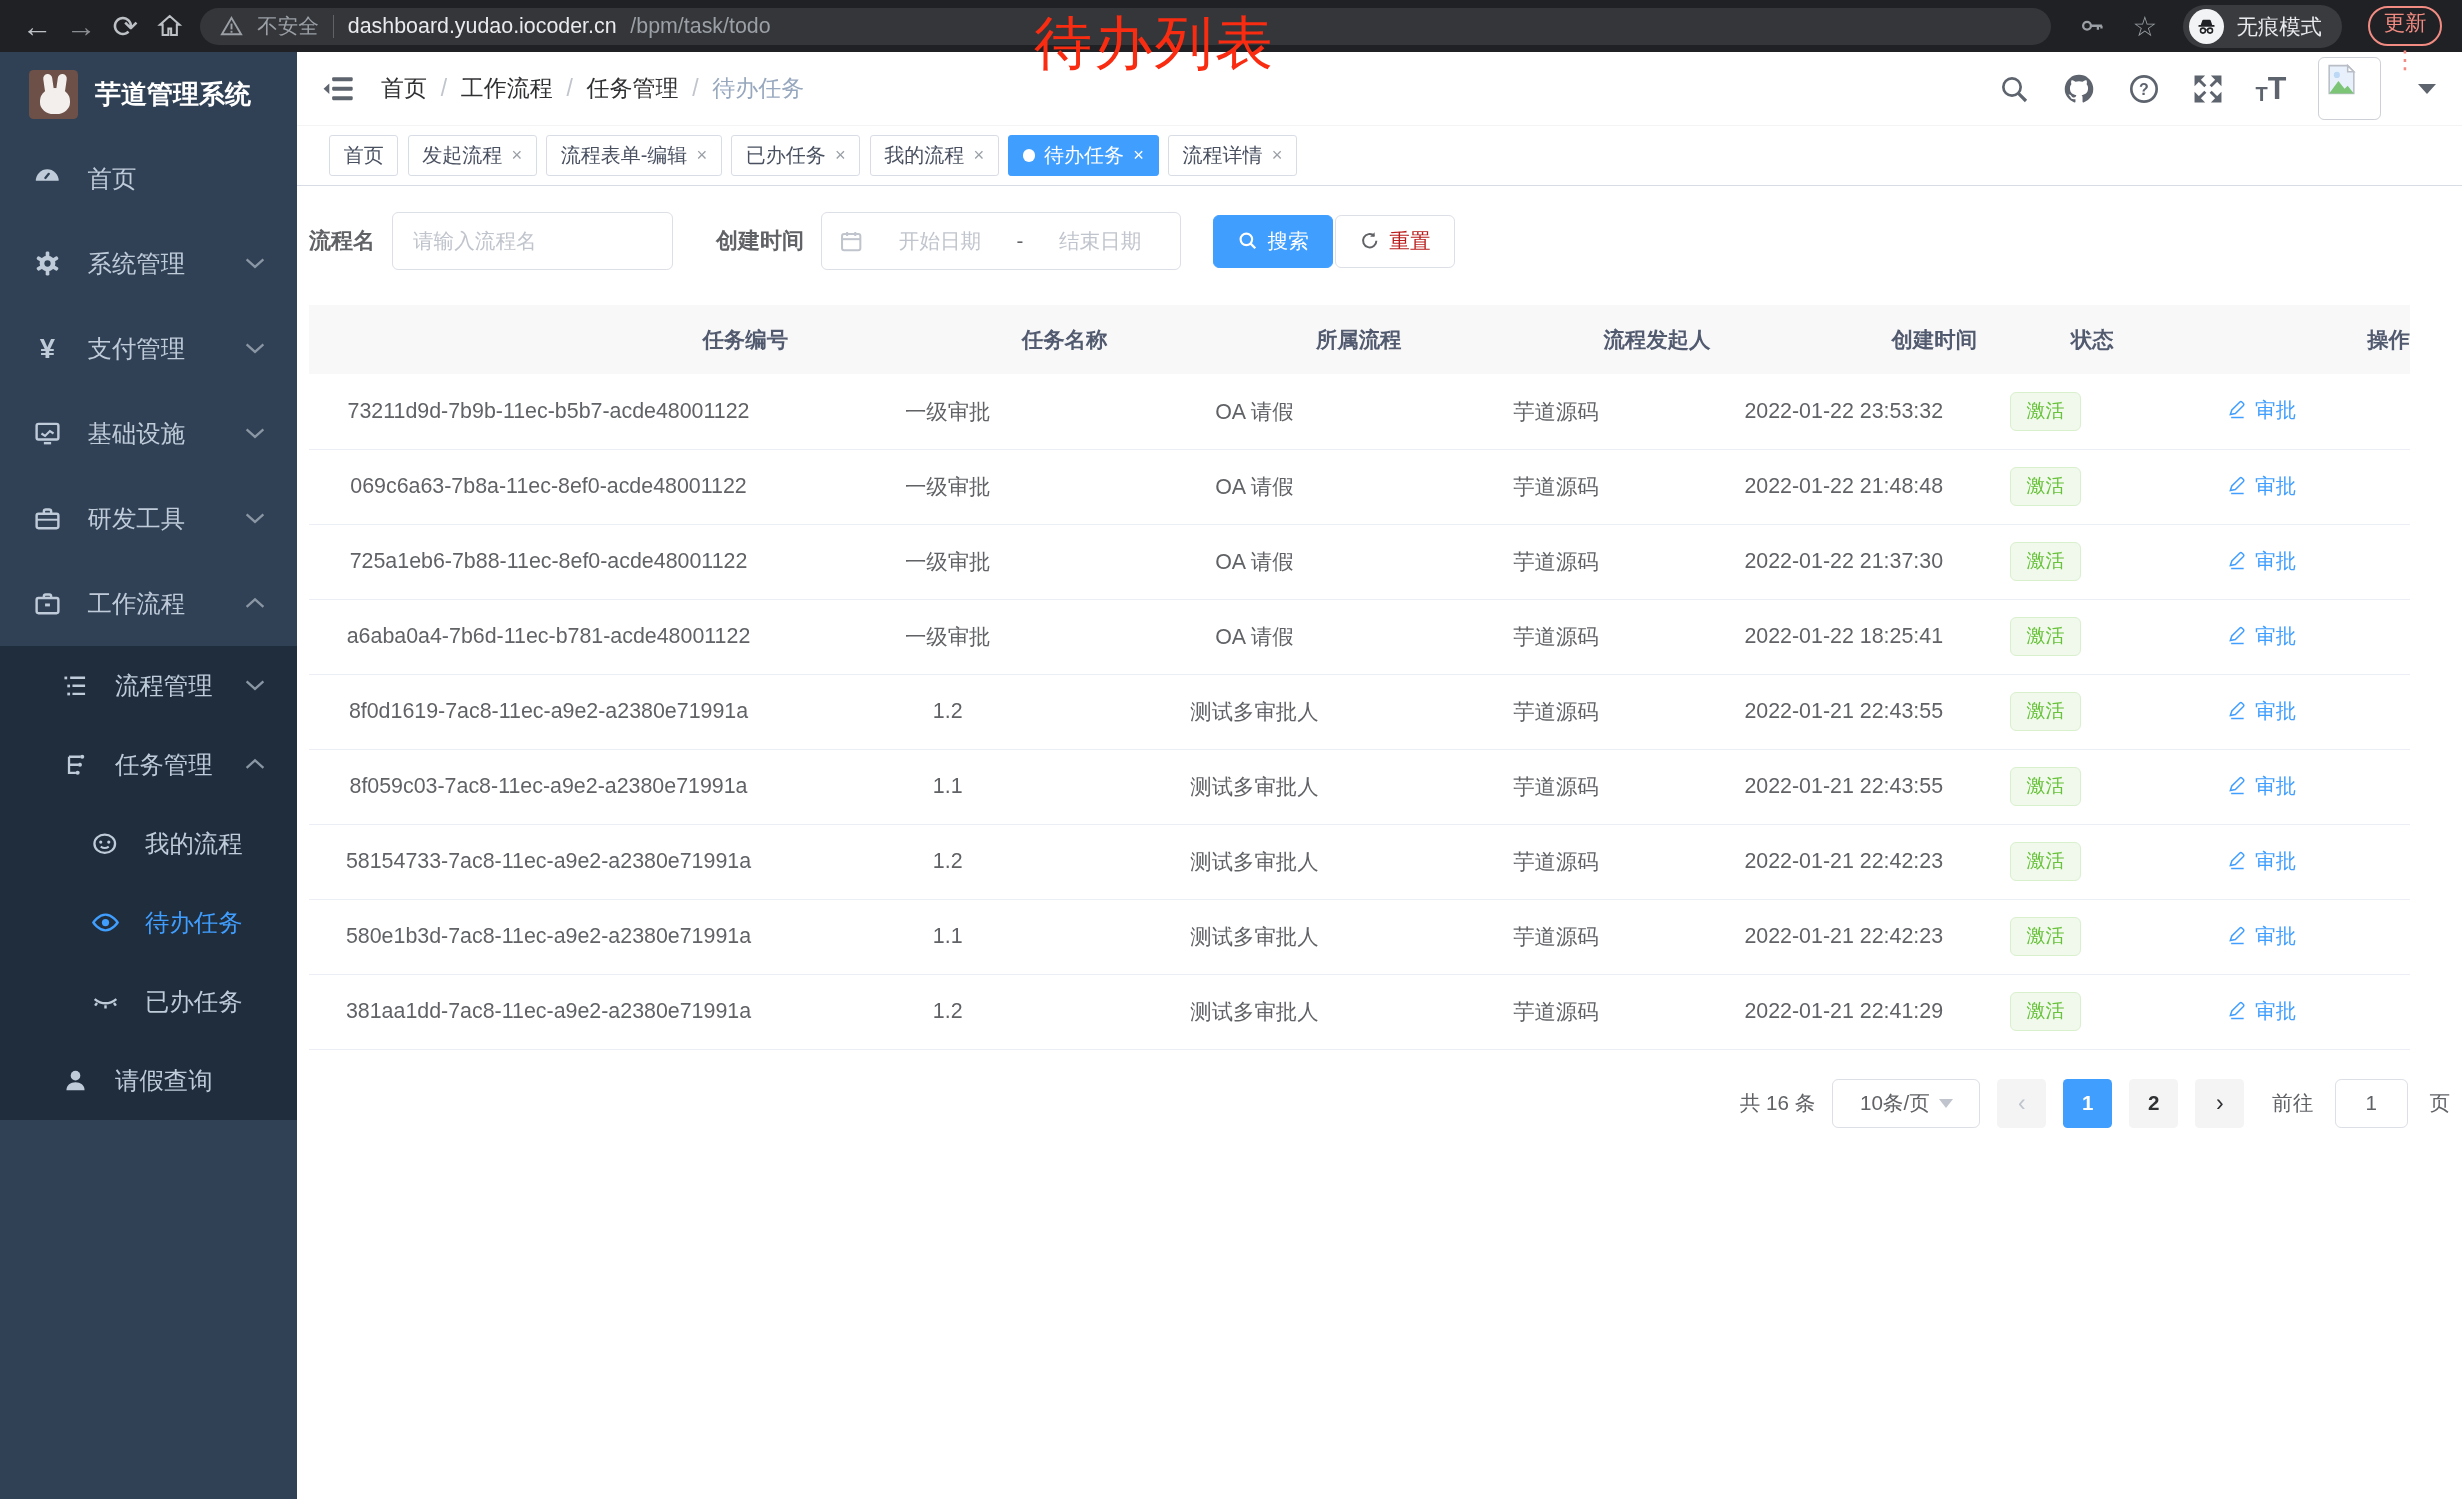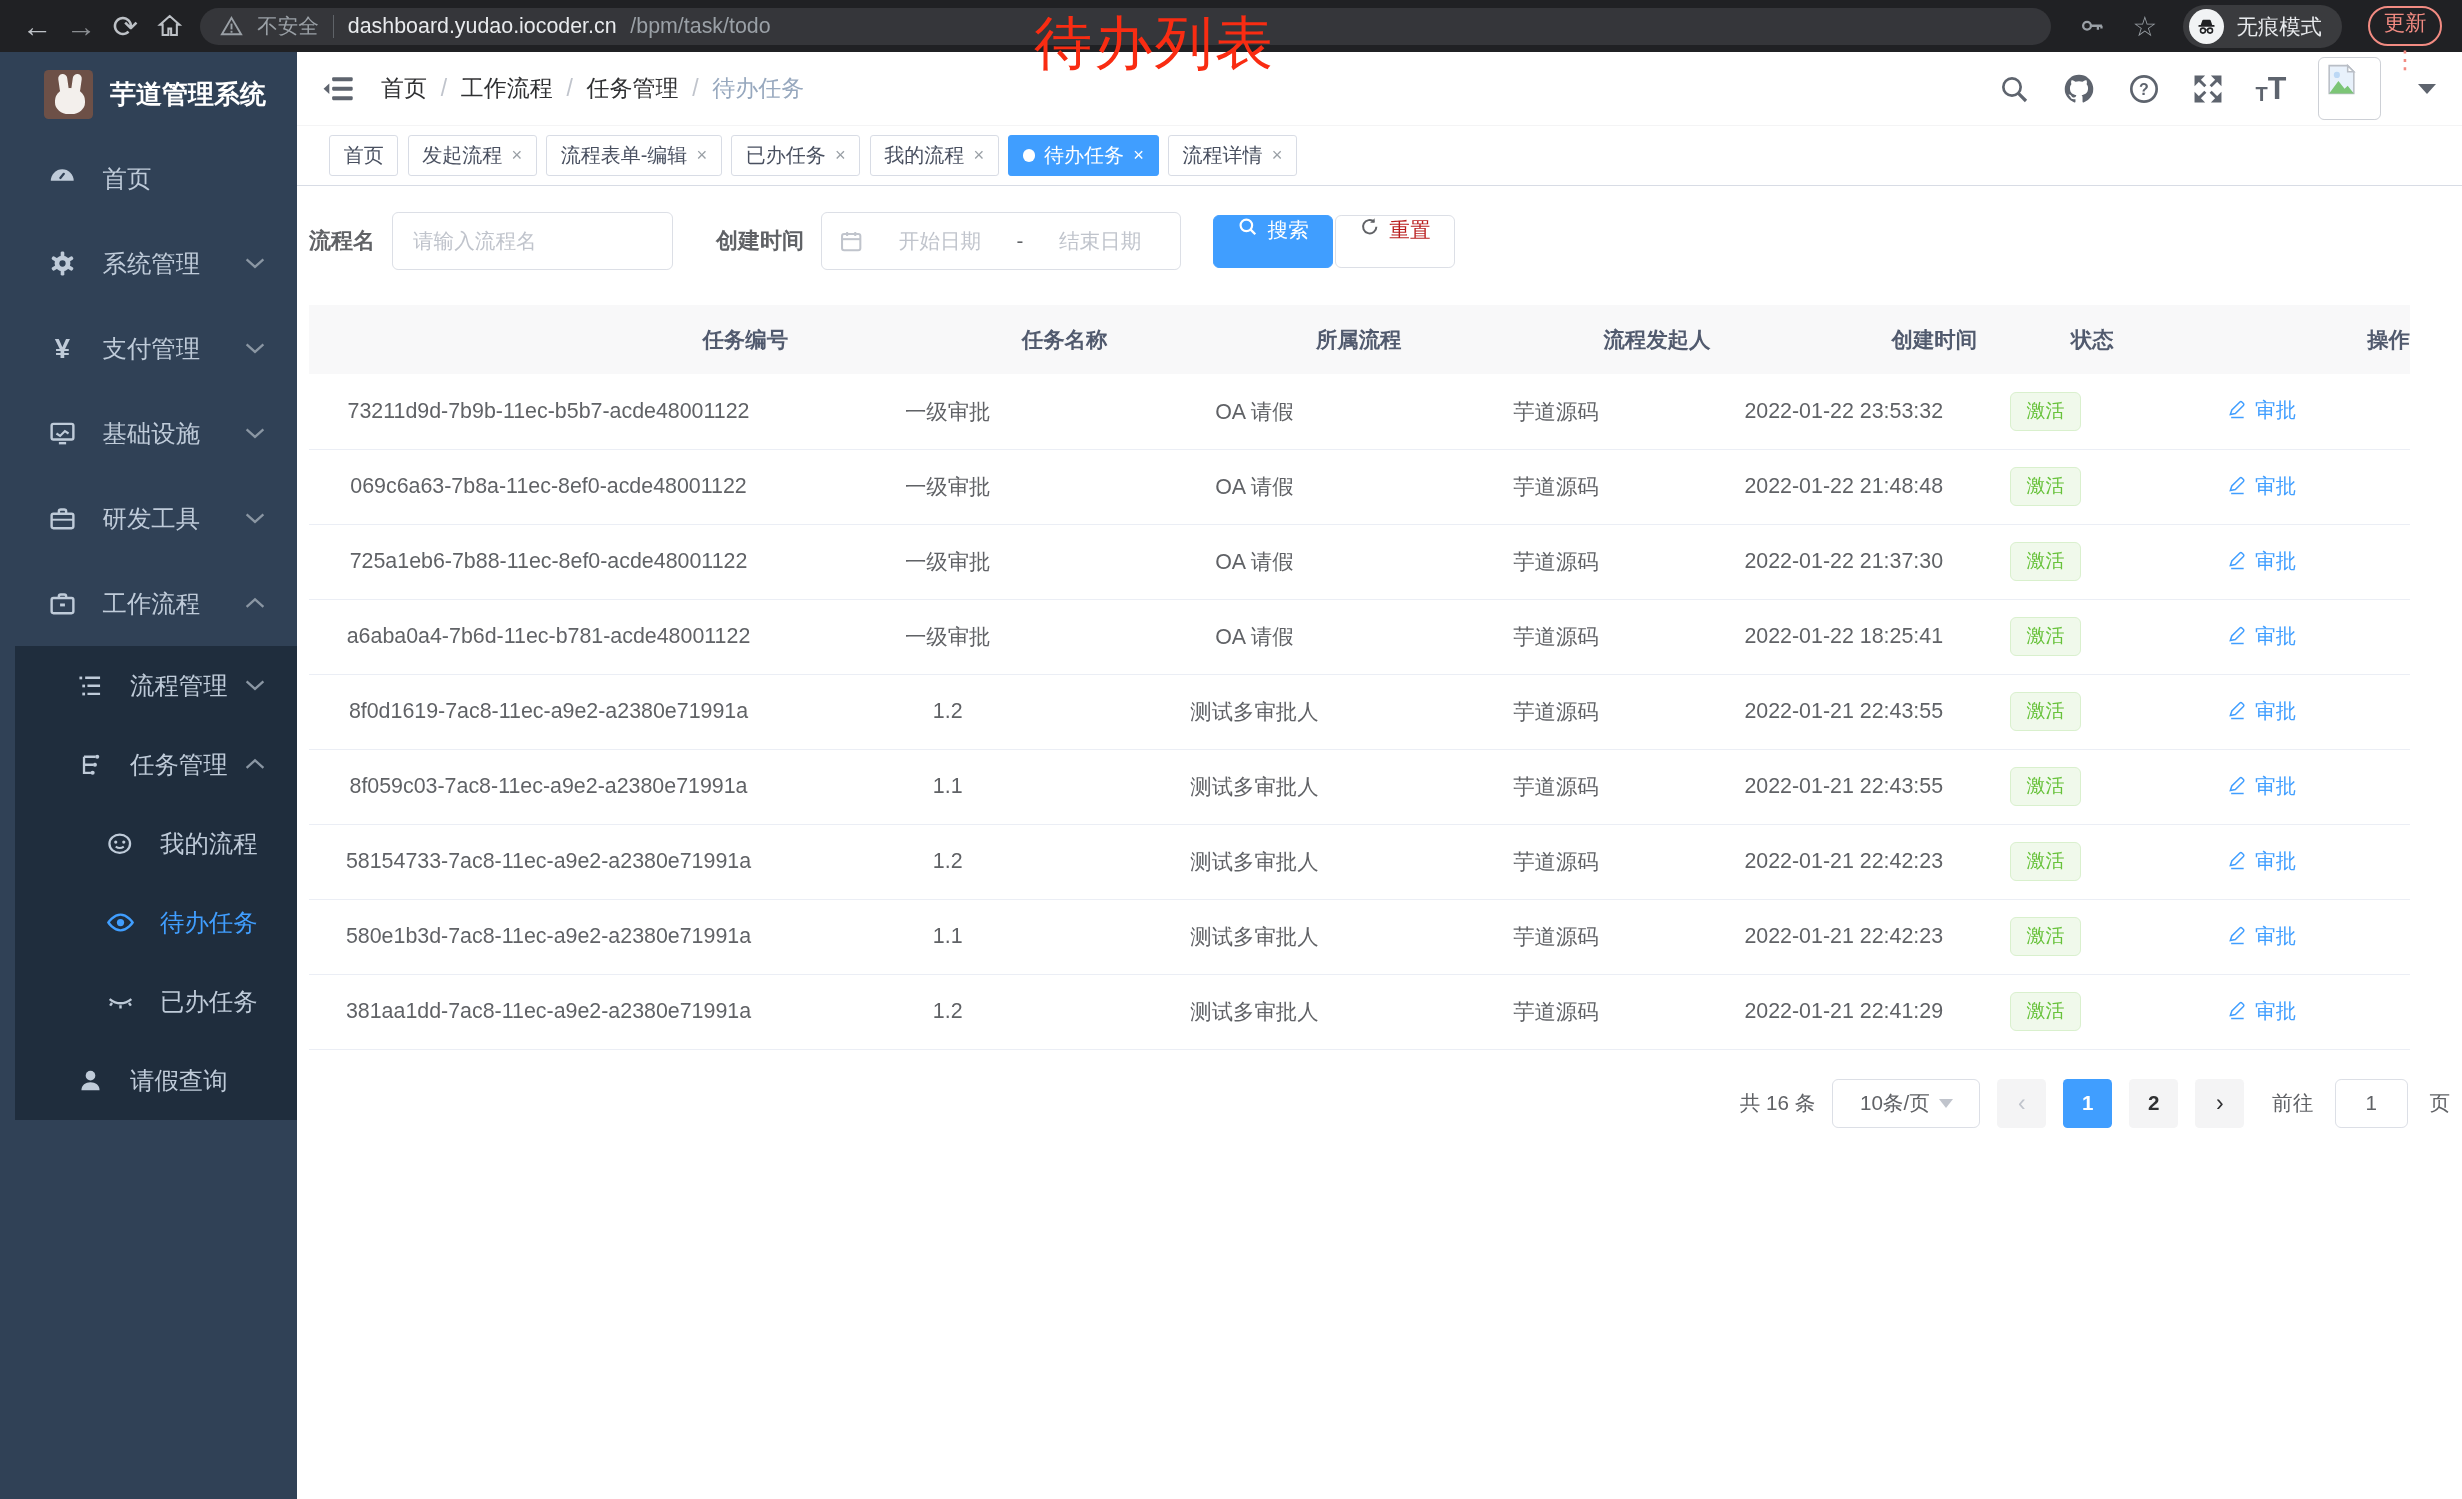--- a/index.html
+++ b/index.html
@@ -33,21 +33,21 @@
   .update-pill{height:40px;border:2.3px solid #f28b82;border-radius:21.4px;display:flex;align-items:center;
     gap:10.7px;padding:0 13.7px;cursor:pointer;flex-direction:column;}
   .update-label{font-size:21.4px;color:#f28b82;}
   .kebab{font-size:24.4px;color:#f28b82;line-height:1;}
 
   
   .red-note{position:absolute;left:1034px;top:4.6px;z-index:100;font-size:58px;font-weight:500;
     color:#f92c12;letter-spacing:2.3px;pointer-events:none;}
 
   
-  .sidebar{position:absolute;left:0;top:52px;width:297px;height:1448px;background:#304156;z-index:20;padding-left:15px;}
+  .sidebar{position:absolute;left:0;top:52px;width:297px;height:1448px;background:#304156;z-index:20;}
   .logo{height:84px;display:flex;align-items:center;padding-left:29px;gap:17px;cursor:pointer;}
   .logo-img{width:49px;height:49px;border-radius:4.6px;background:#6d5047;position:relative;overflow:hidden;flex:none;}
   .bunny-ear{position:absolute;width:9.2px;height:20px;background:#f3efec;border-radius:4.6px;top:4.6px;}
   .bunny-ear.e1{left:15.3px;transform:rotate(-8deg);}
   .bunny-ear.e2{left:27.5px;transform:rotate(8deg);}
   .bunny-head{position:absolute;width:30.5px;height:26px;background:#f3efec;border-radius:50% 50% 45% 45%;left:10.7px;top:18.3px;}
   .logo-title{font-size:26px;font-weight:bold;color:#ffffff;}
   .mi{height:85px;display:flex;align-items:center;padding-left:30.5px;color:#bfcbd9;font-size:24.4px;cursor:pointer;position:relative;}
   .mi .mico{width:34px;margin-right:23px;display:flex;justify-content:center;flex:none;}
   .mi .chev{margin-left:auto;margin-right:32px;}
@@ -94,21 +94,21 @@
   .filters{display:flex;align-items:center;height:58px;margin-bottom:35px;}
   .f-label{font-size:22px;font-weight:bold;color:#606266;margin-right:17px;flex:none;}
   .f-label.second{margin-left:43px;}
   .name-input{width:281px;height:58px;border:1.5px solid #dcdfe6;border-radius:6.1px;padding:0 20px;
     font-size:20.6px;color:#606266;font-family:inherit;outline:none;}
   .name-input::placeholder{color:#c0c4cc;}
   .date-range{width:360px;height:58px;border:1.5px solid #dcdfe6;border-radius:6.1px;display:flex;
     align-items:center;padding:0 17px;gap:13.7px;cursor:text;}
   .date-ph{font-size:20.6px;color:#c0c4cc;flex:1;text-align:center;}
   .date-sep{font-size:20.6px;color:#606266;flex:none;}
-  .btn{height:53px;border-radius:6.1px;display:inline-flex;align-items:flex-start;gap:9.2px;padding:0 23px;
+  .btn{height:53px;border-radius:6.1px;display:inline-flex;align-items:center;gap:9.2px;padding:0 23px;
     font-size:20.6px;cursor:pointer;border:1.5px solid transparent;flex:none;}
   .btn-search{background:#409eff;border-color:#409eff;color:#ffffff;margin-left:32px;}
   .btn-reset{background:#ffffff;border-color:#dcdfe6;color:#b91c1c;margin-left:2px;}
 
   table.grid{width:2101px;border-collapse:collapse;table-layout:fixed;}
   .grid th{height:69px;background:#f8f8f9;color:#515a6e;font-size:21.4px;font-weight:bold;text-align:right;}
   .grid td{height:75px;border-bottom:1.5px solid #ebeef5;color:#606266;font-size:21.4px;text-align:center;
     white-space:nowrap;overflow:hidden;}
   .badge{display:inline-block;padding:6.1px 15.3px;background:#f0f9eb;border:1.5px solid #d9f0cd;
     border-radius:6.1px;color:#67c23a;font-size:19px;line-height:1.3;}

